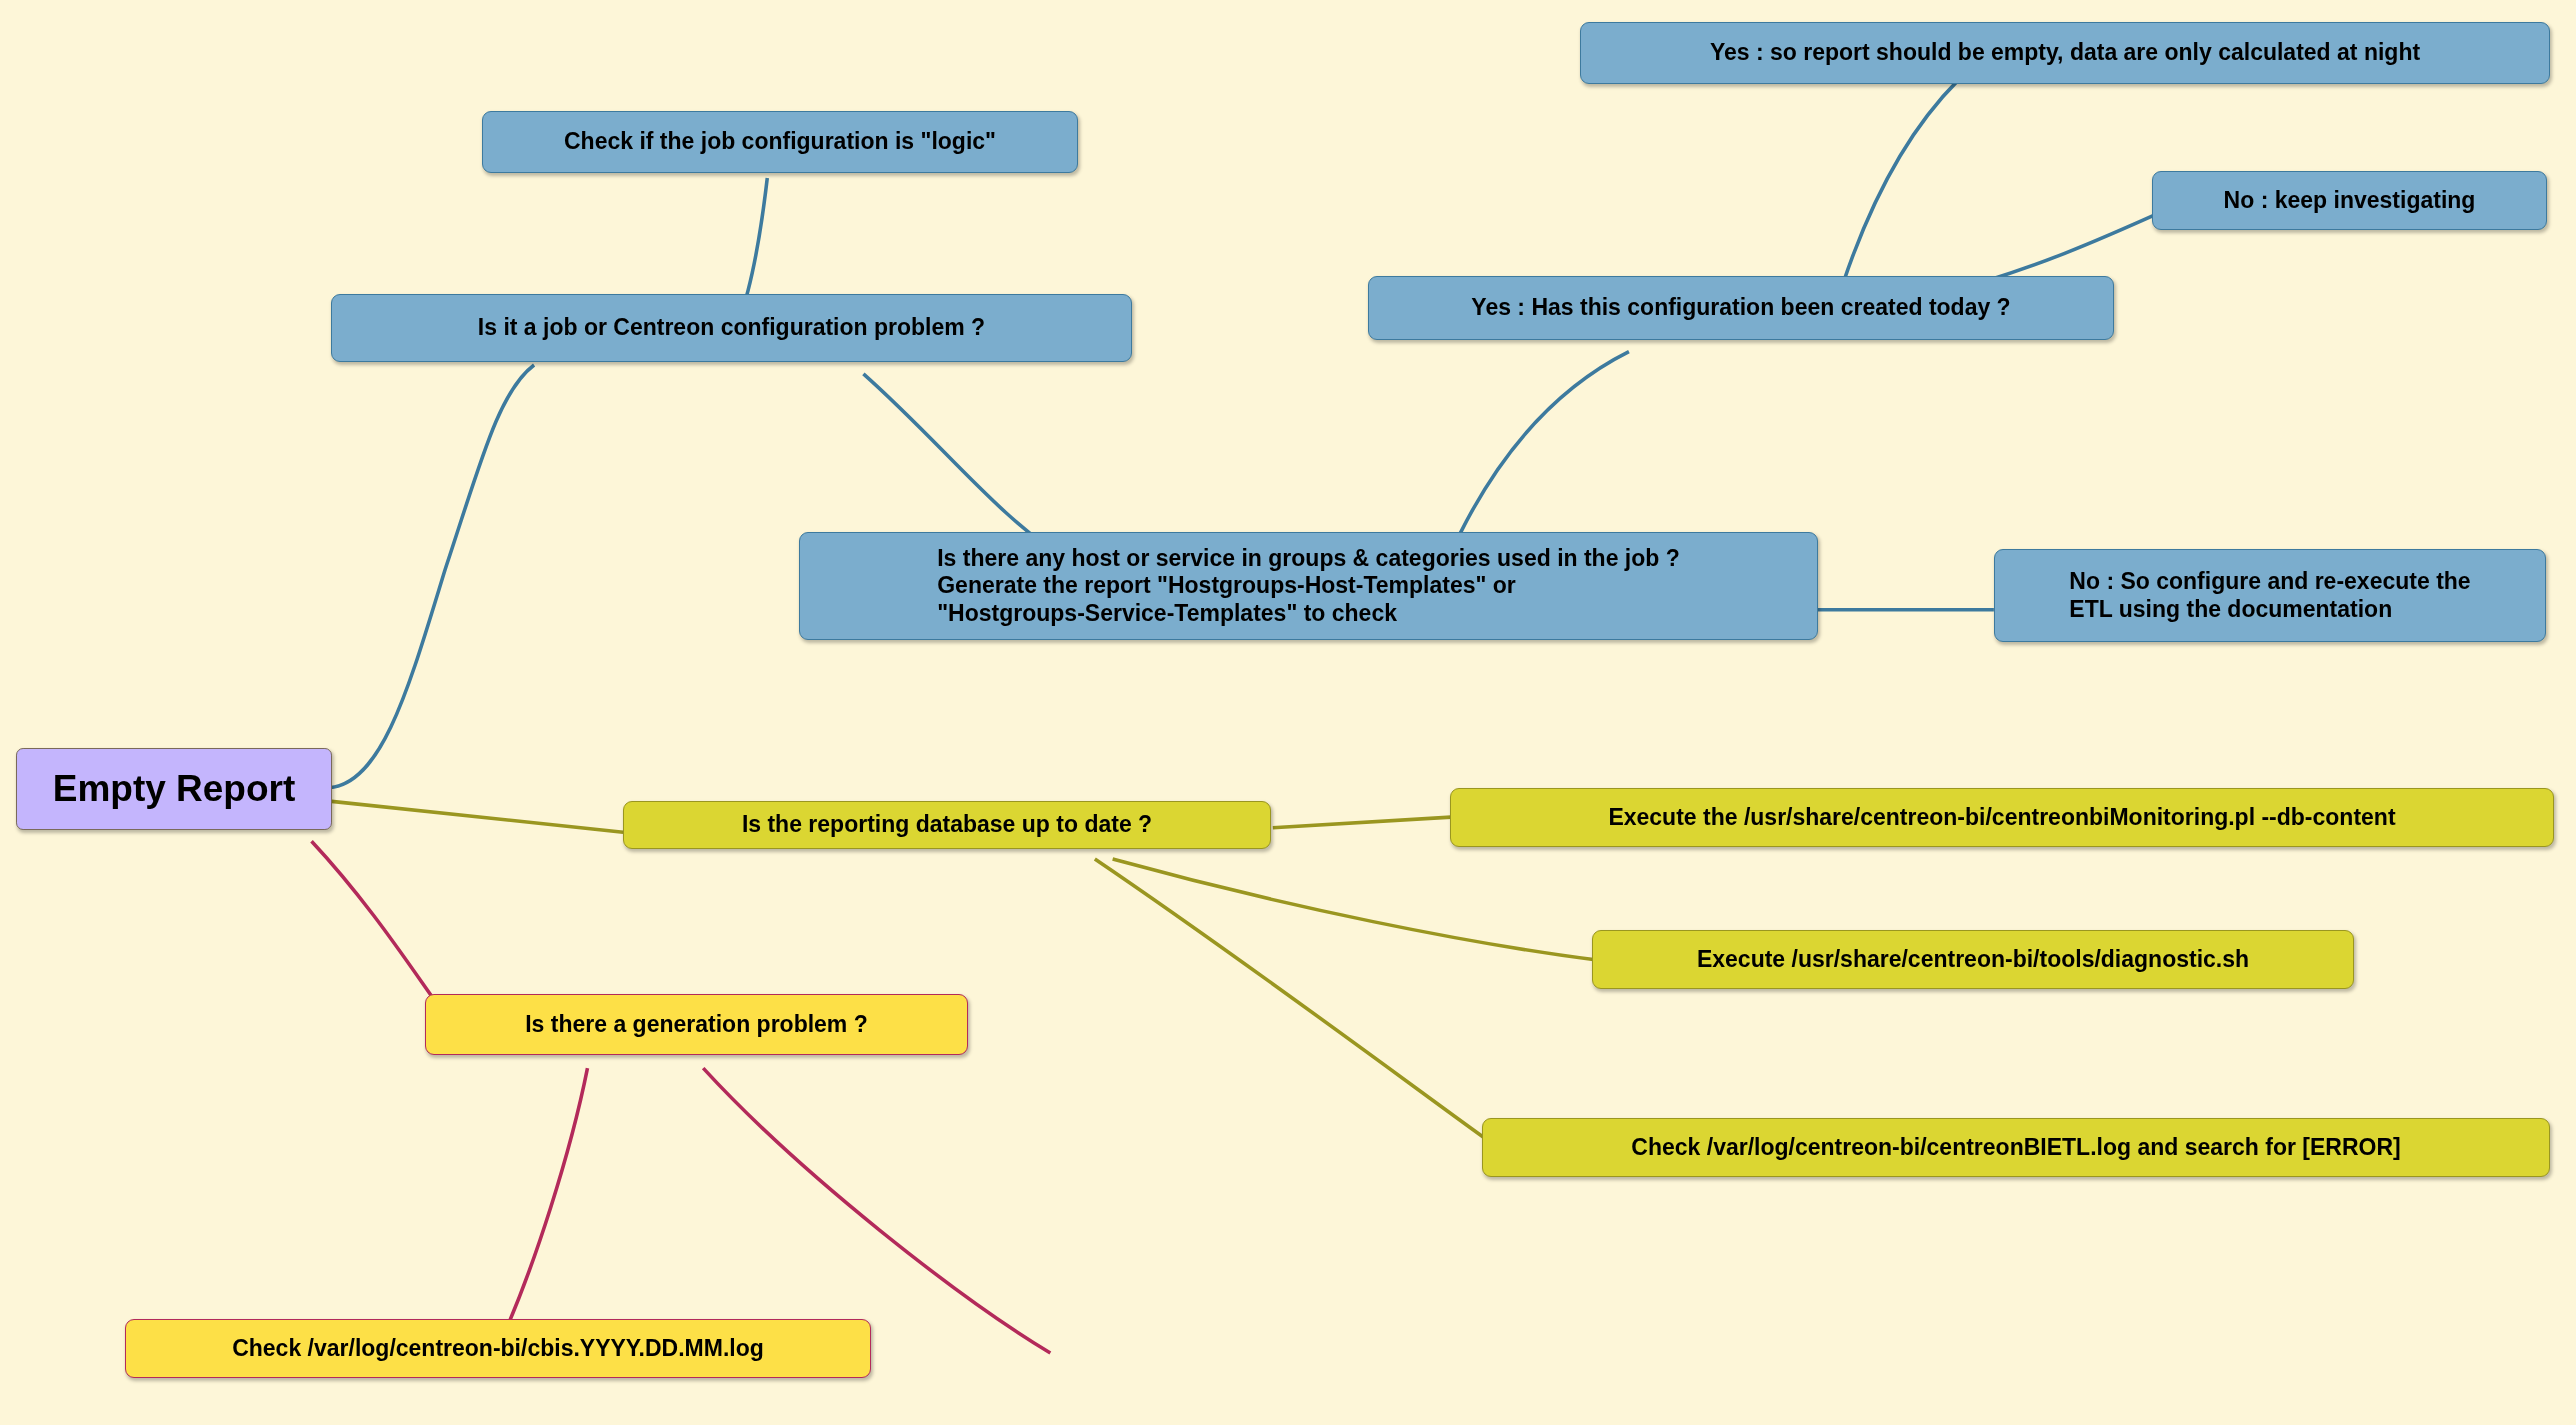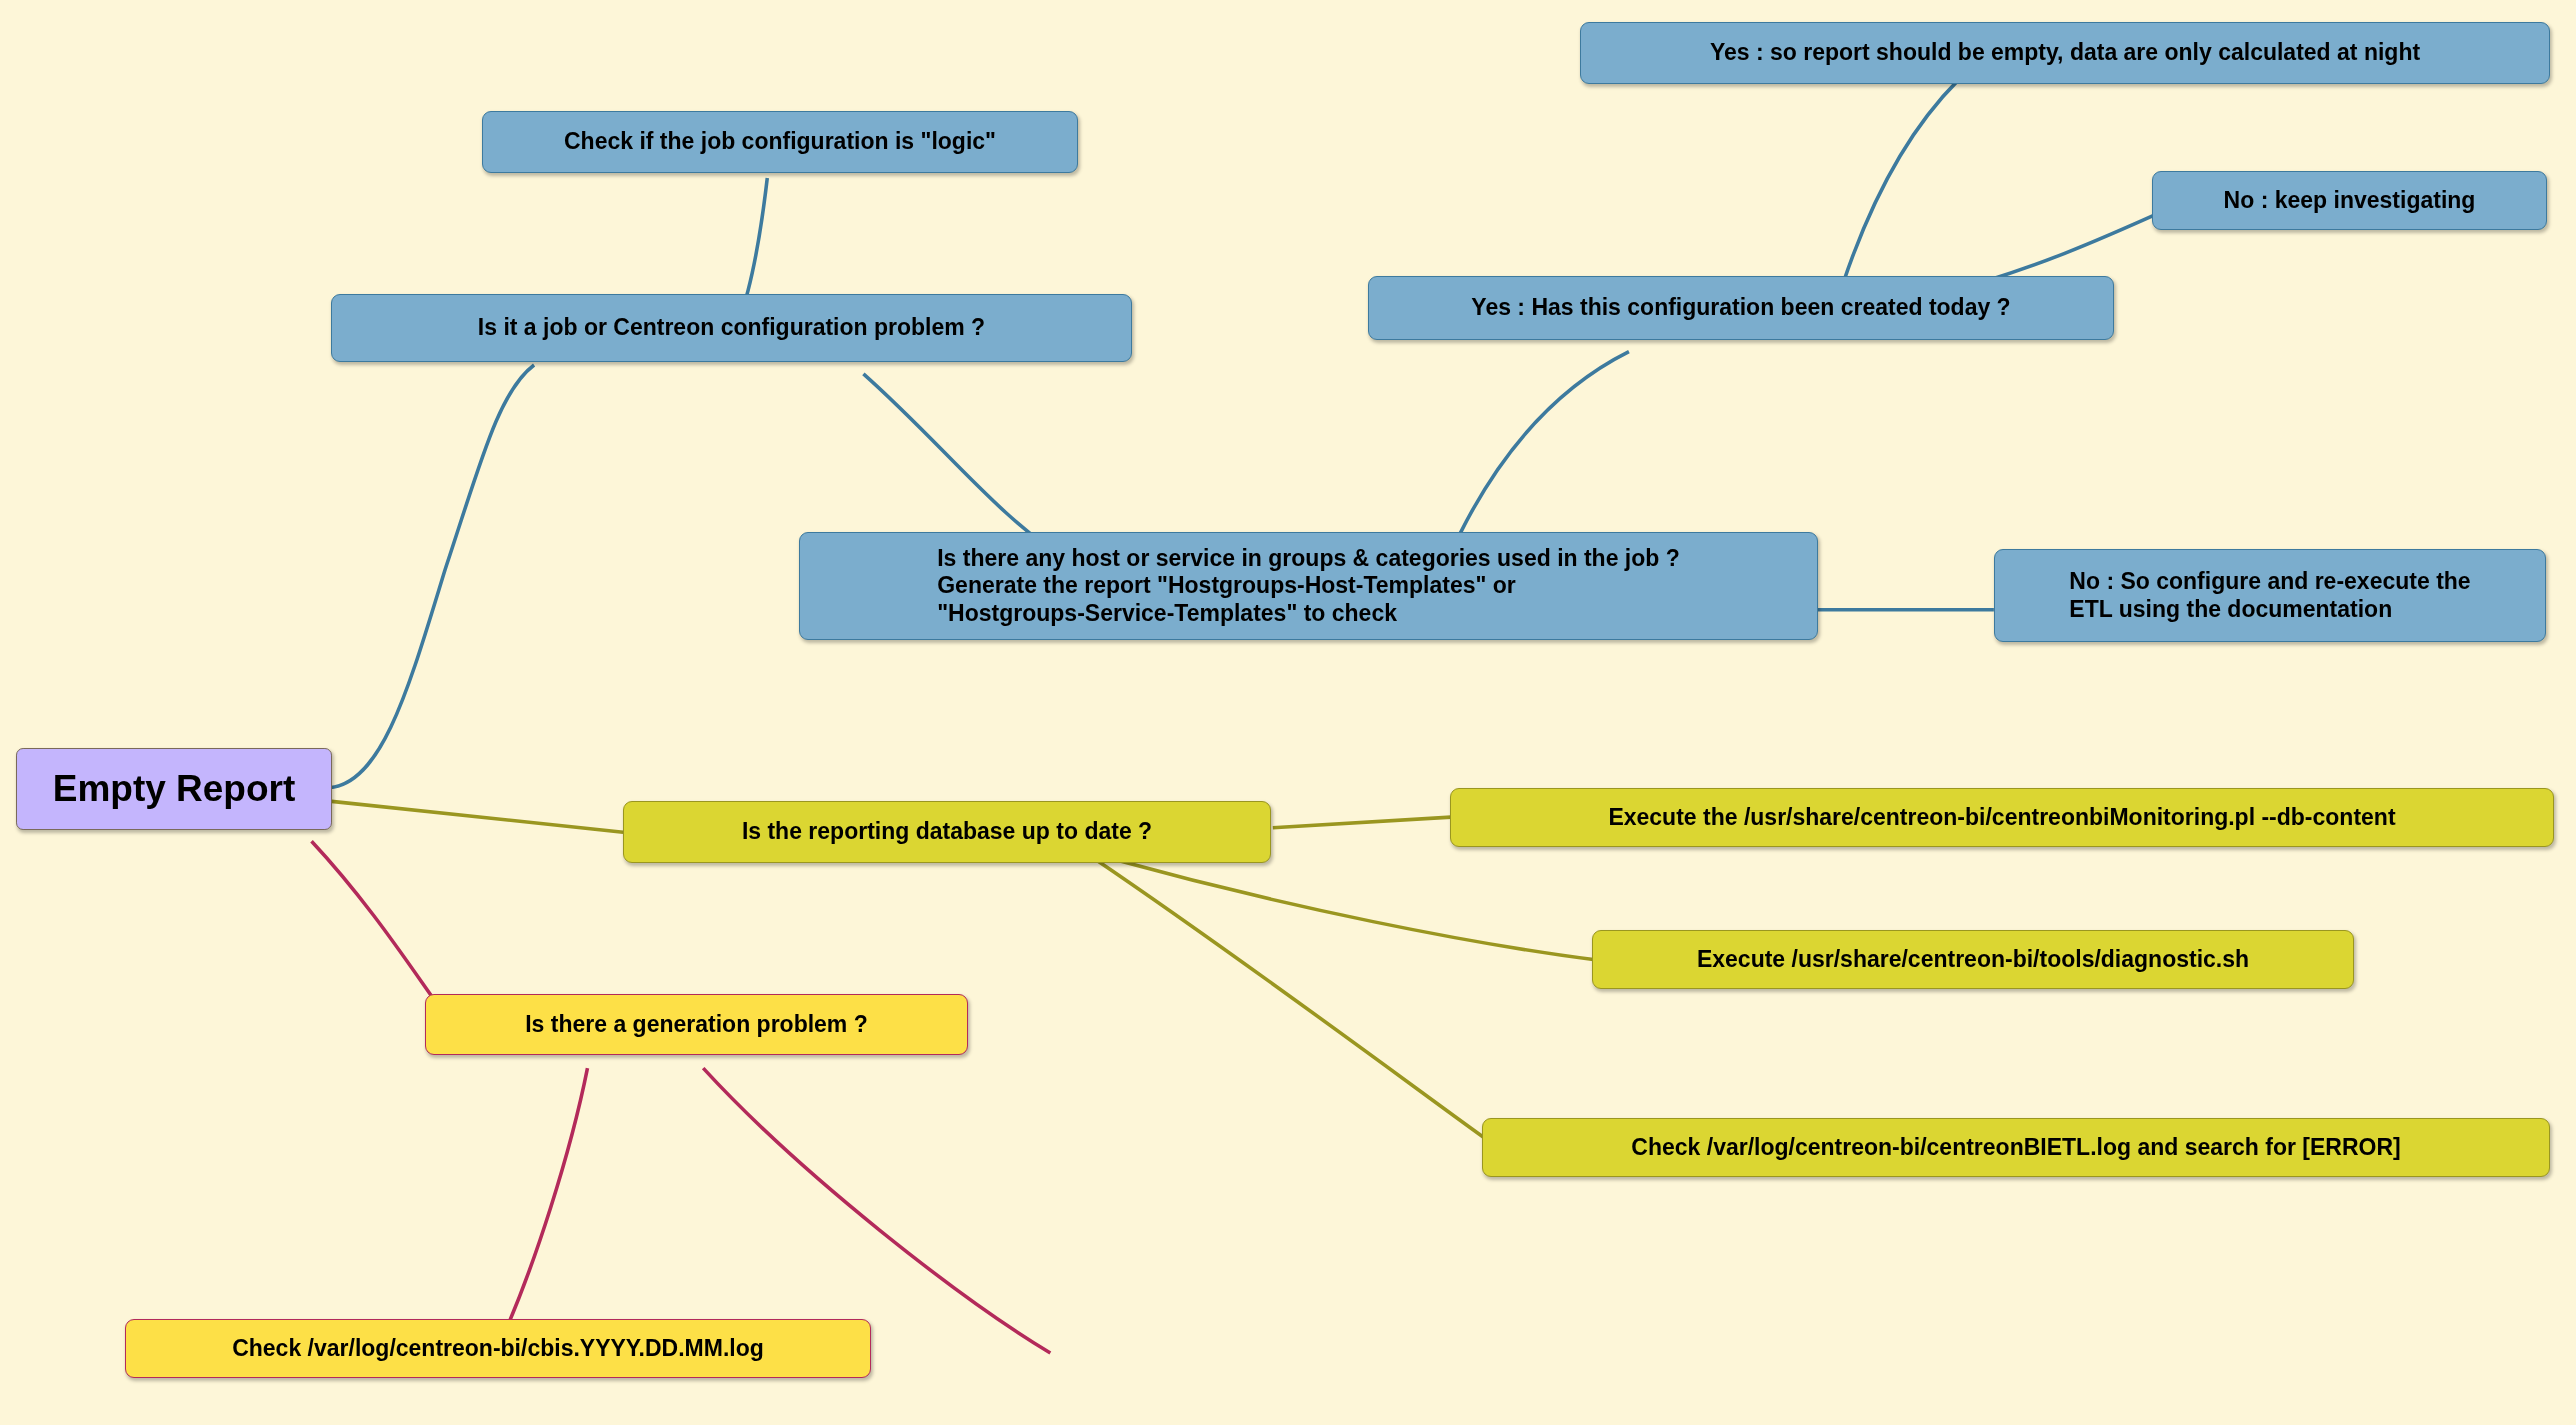--- a/index.html
+++ b/index.html
@@ -109,21 +109,21 @@
 
   <div class="node blue" style="left:1368px; top:276px; width:746px; height:64px;">Yes : Has this configuration been created today ?</div>
 
   <div class="node blue" style="left:1580px; top:22px; width:970px; height:62px;">Yes : so report should be empty, data are only calculated at night</div>
 
   <div class="node blue" style="left:2152px; top:150px; width:395px; height:59px;margin-top:21px;">No : keep investigating</div>
 
   <div class="node blue" style="left:1994px; top:539px; width:552px; height:93px;margin-top:10px;">No : So configure and re-execute the
 ETL using the documentation</div>
 
-  <div class="node yellow" style="left:623px; top:801px; width:648px; height:62px;">Is the reporting database up to date ?</div>
+  <div class="node yellow" style="left:623px; top:801px; width:648px; height:48px;">Is the reporting database up to date ?</div>
 
   <div class="node yellow" style="left:1450px; top:788px; width:1104px; height:59px;">Execute the /usr/share/centreon-bi/centreonbiMonitoring.pl --db-content</div>
 
   <div class="node yellow" style="left:1592px; top:930px; width:762px; height:59px;">Execute /usr/share/centreon-bi/tools/diagnostic.sh</div>
 
   <div class="node yellow" style="left:1482px; top:1118px; width:1068px; height:59px;">Check /var/log/centreon-bi/centreonBIETL.log and search for [ERROR]</div>
 
   <div class="node pink" style="left:425px; top:994px; width:543px; height:61px;">Is there a generation problem ?</div>
 
   <div class="node pink" style="left:125px; top:1319px; width:746px; height:59px;">Check /var/log/centreon-bi/cbis.YYYY.DD.MM.log</div>

